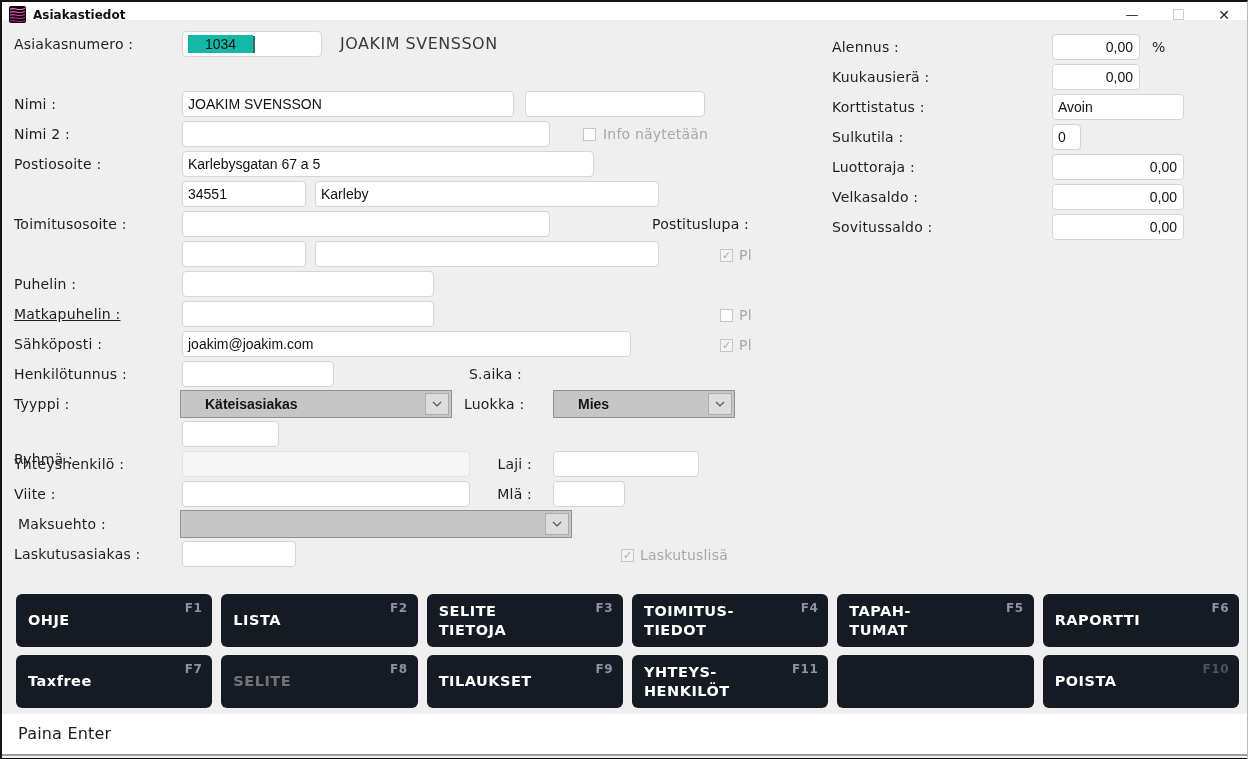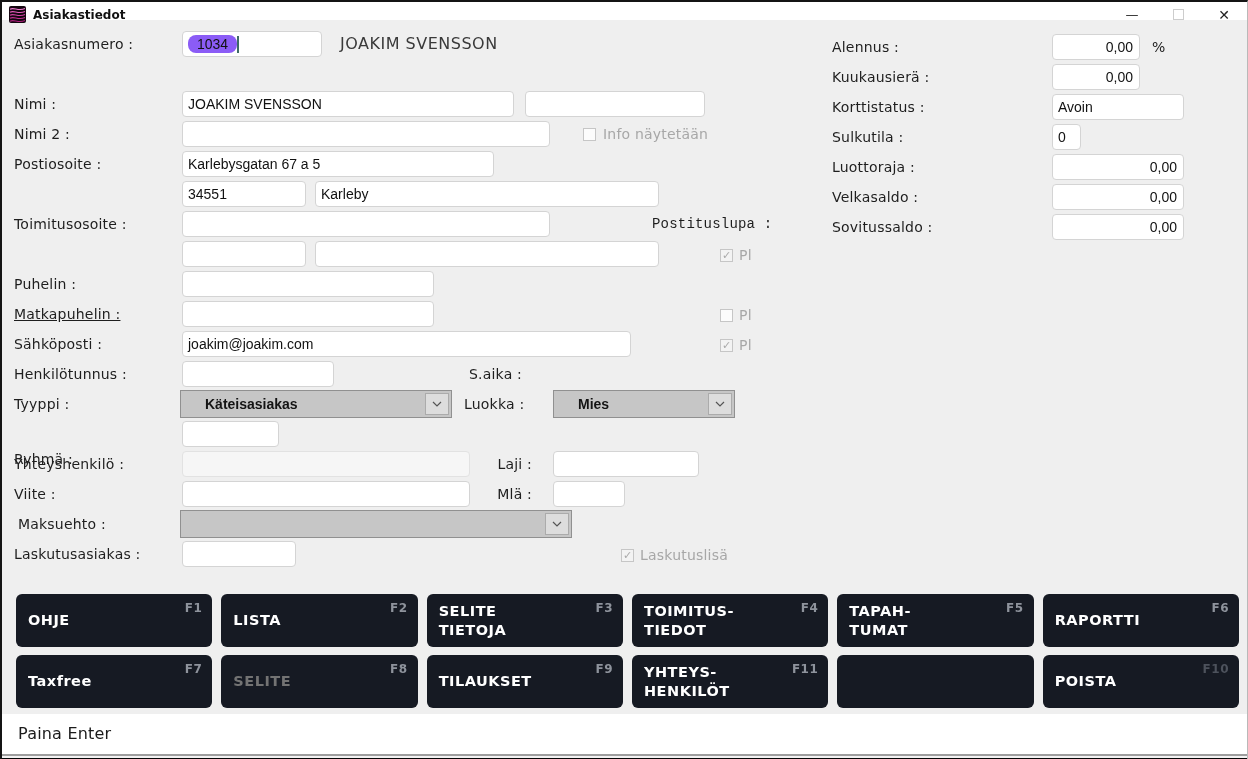--- a/index.html
+++ b/index.html
@@ -41,21 +41,21 @@
   .fld {
     position:absolute; height:26px; background:#ffffff;
     border:1px solid #d4d4d4; border-radius:4px;
     display:flex; align-items:center; padding:0 5px; overflow:hidden;
   }
   .fld .val {
     font-family:"Liberation Sans", sans-serif; font-size:14px; color:#111; white-space:nowrap;
   }
   .fld.num { justify-content:flex-end; padding-right:6px; }
   .fld.disabled { background:#f6f6f6; border-color:#e2e2e2; }
-  .sel { background:#8b5cf6; color:#ffffff; padding:1px 9px;border-radius:8px; }
+  .sel { background:#14b8a6; color:#ffffff; padding:1px 17px; }
   .caret { display:inline-block; width:1.5px; height:17px; background:#3d6b66; margin-left:0px; }
 
   .static-name {
     position:absolute; height:26px; line-height:26px; font-size:16px; color:#3a3a3a;
     letter-spacing:0.5px; white-space:nowrap;
   }
 
   
   .dd {
     position:absolute; height:28px; background:#c6c6c6;
@@ -165,34 +165,34 @@
   <div class="fld" style="left:523px; top:89px; width:180px;">
     <span class="val"></span>
   </div>
 
   <div class="fld" style="left:180px; top:119px; width:368px;">
     <span class="val"></span>
   </div>
   <span class="cb" style="left:581px; top:126px;"></span>
   <span class="cb-lbl" style="left:601px; top:119px;">Info näytetään</span>
 
-  <div class="fld" style="left:180px; top:149px; width:312px;">
+  <div class="fld" style="left:180px; top:149px; width:412px;">
     <span class="val">Karlebysgatan 67 a 5</span>
   </div>
   <div class="fld" style="left:180px; top:179px; width:124px;">
     <span class="val">34551</span>
   </div>
   <div class="fld" style="left:313px; top:179px; width:344px;">
     <span class="val">Karleby</span>
   </div>
 
   <div class="fld" style="left:180px; top:209px; width:368px;">
     <span class="val"></span>
   </div>
-  <span class="lbl" style="left:650px; top:209px;font-family:Liberation Mono, monospace;">Postituslupa :</span>
+  <span class="lbl" style="left:650px; top:209px;">Postituslupa :</span>
 
   <div class="fld" style="left:180px; top:239px; width:124px;">
     <span class="val"></span>
   </div>
   <div class="fld" style="left:313px; top:239px; width:344px;">
     <span class="val"></span>
   </div>
   <span class="cb checked" style="left:718px; top:247px;">
       <span class="tick">✓</span>
     </span>

